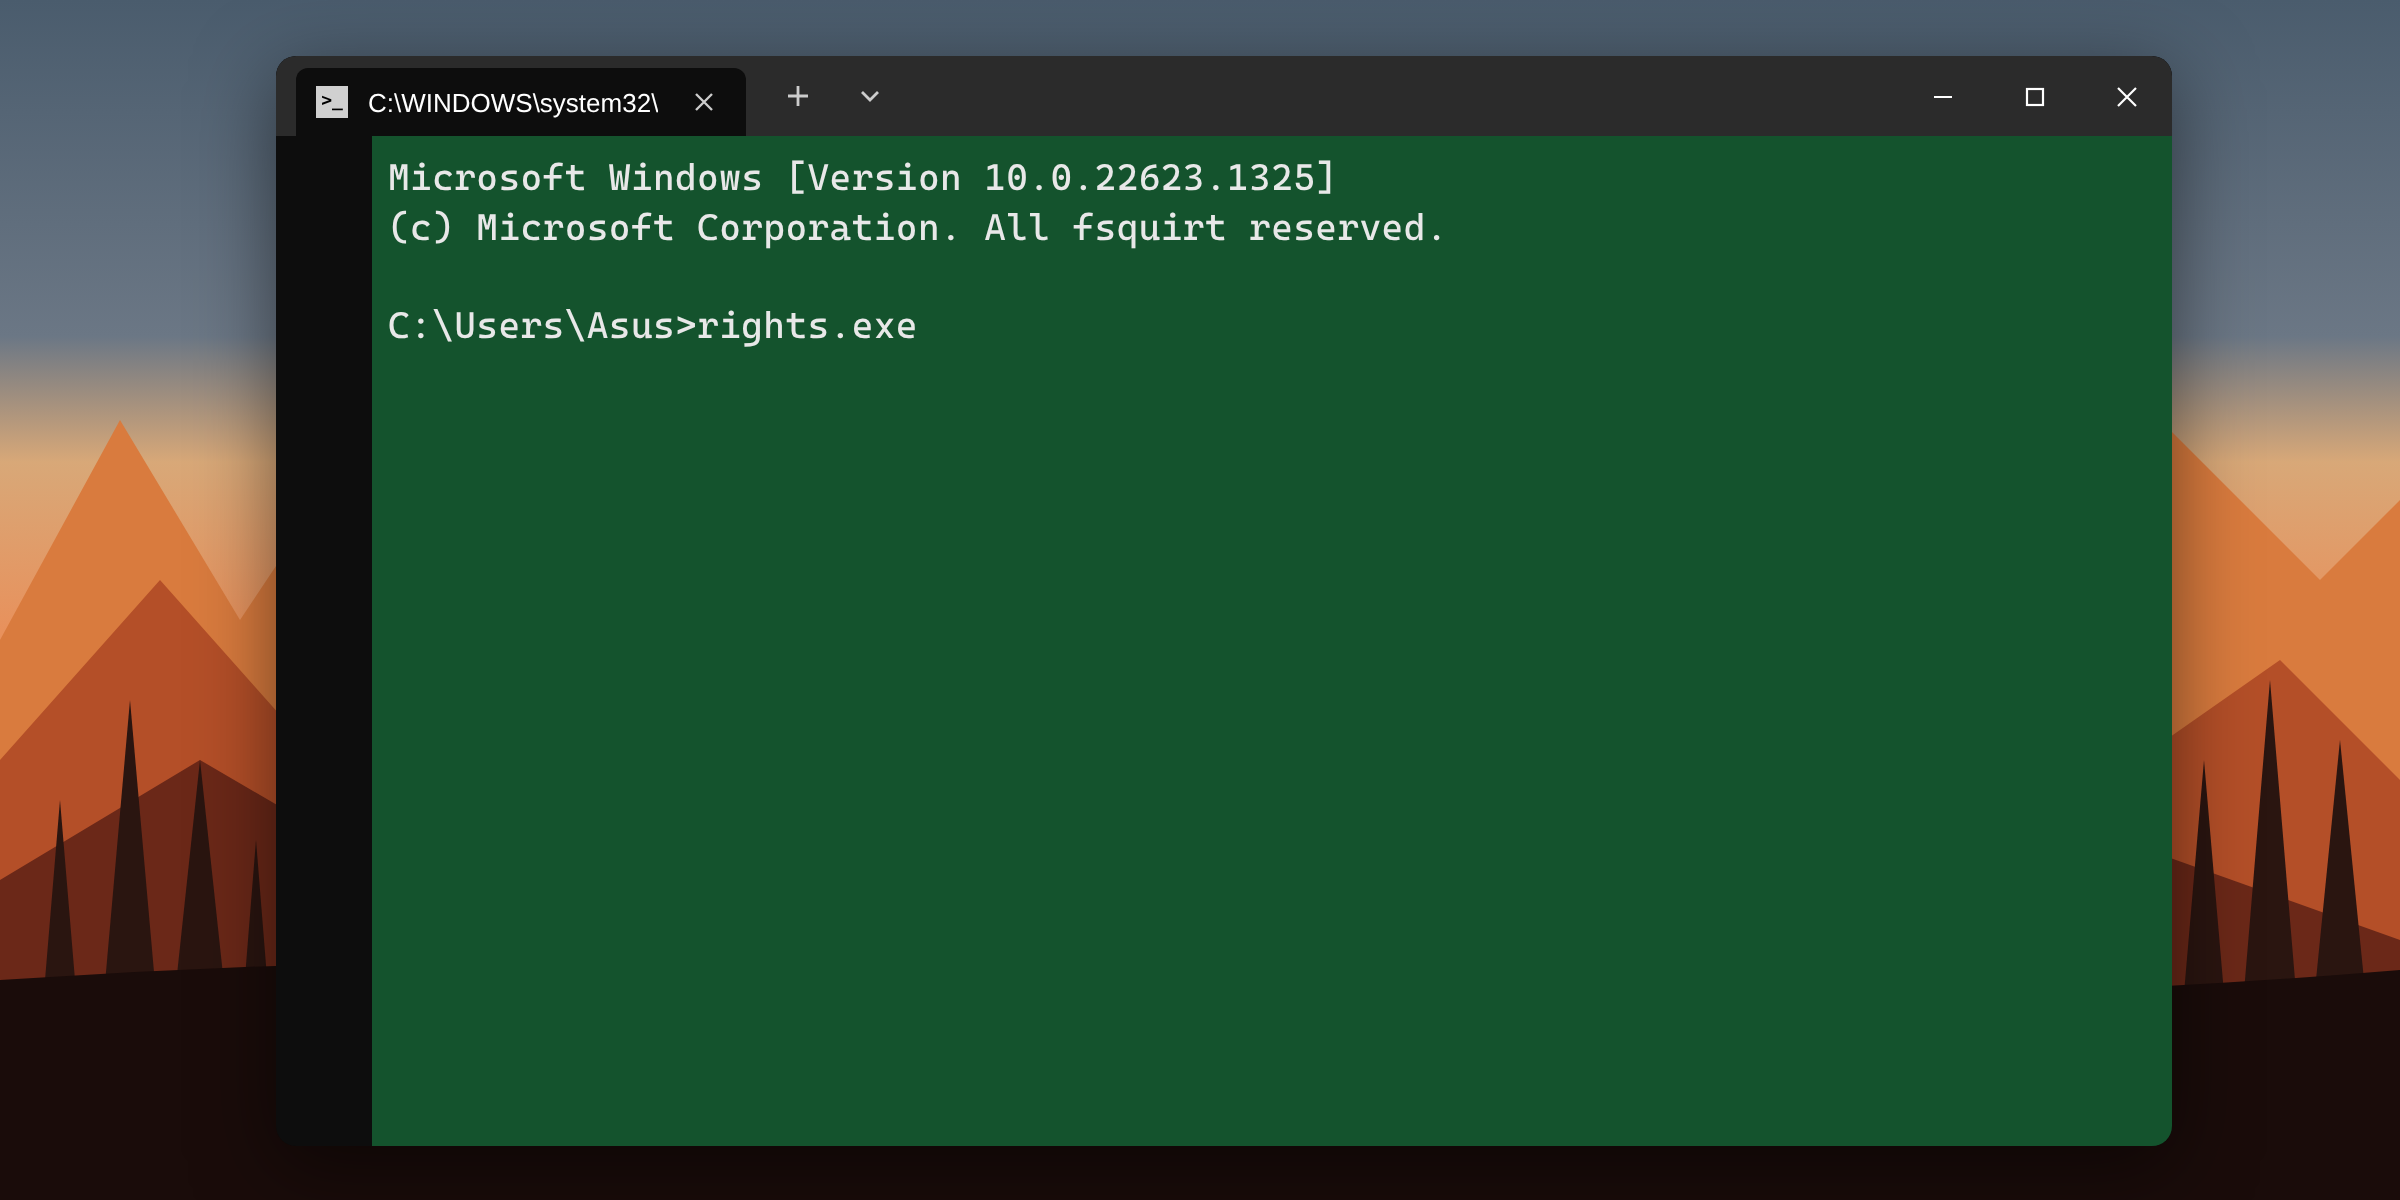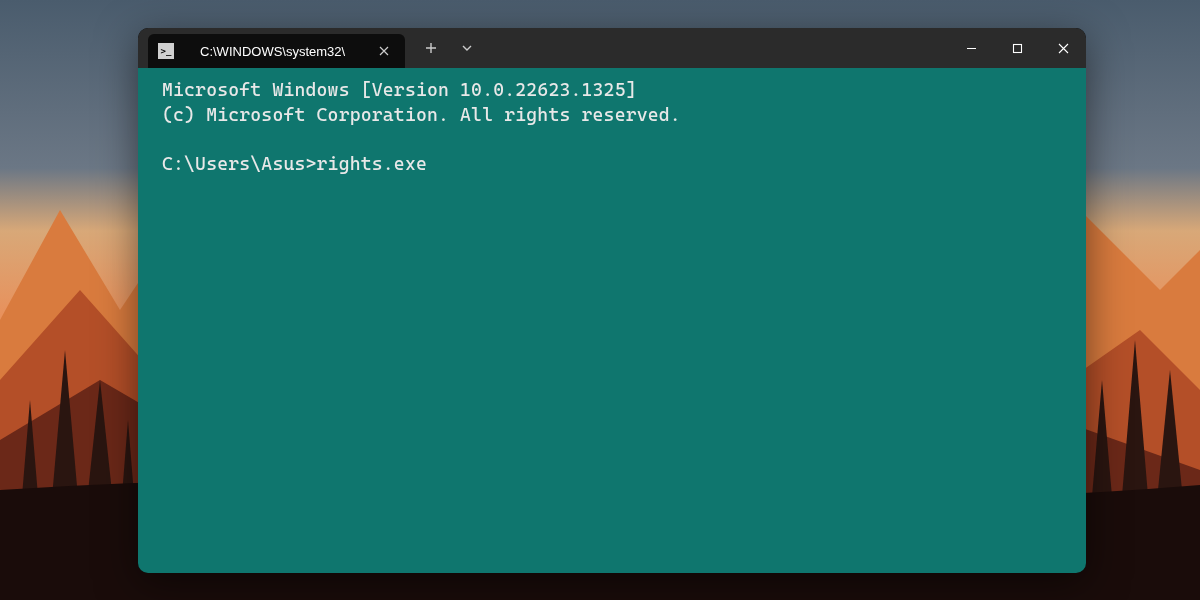--- a/index.html
+++ b/index.html
@@ -47,21 +47,21 @@
     .tab {
       height: 34px;
       margin-top: 6px;
       margin-left: 10px;
       background: #0d0d0d;
       border-top-left-radius: 6px;
       border-top-right-radius: 6px;
       display: flex;
       align-items: center;
       padding: 0 12px 0 10px;
-      gap: 26px;
+      gap: 10px;
       max-width: 260px;
     }
     .tab-icon {
       width: 16px;
       height: 16px;
       background: #d0d0d0;
       position: relative;
       display: flex;
       align-items: center;
       justify-content: center;
@@ -114,27 +114,28 @@
     .win-btn {
       width: 46px;
       height: 100%;
       display: flex;
       align-items: center;
       justify-content: center;
       color: #ffffff;
     }
     .terminal-body {
       flex: 1;
-      background: #0f766e;
-      padding: 10px 24px;
+      background: #14532d;
+      padding: 10px 8px;
       font-family: "Cascadia Mono", "Consolas", monospace;
       font-size: 18.5px;
       line-height: 1.35;
       color: #e8e8e8;
       letter-spacing: 0.2px;
+      margin-left: 48px;
     }
     .terminal-line {
       white-space: pre;
     }
     .prompt-line {
       margin-top: 24px;
     }
   </style>
 </head>
 <body>
@@ -214,16 +215,16 @@
       </div>
       <div class="win-btn">
         <svg width="11" height="11" viewBox="0 0 11 11">
             <path d="M1,1 L10,10 M10,1 L1,10" stroke="#ffffff" stroke-width="1.1"></path>
           </svg>
       </div>
     </div>
   </div>
   <div class="terminal-body">
     <div class="terminal-line">Microsoft Windows [Version 10.0.22623.1325]</div>
-    <div class="terminal-line">(c) Microsoft Corporation. All rights reserved.</div>
+    <div class="terminal-line">(c) Microsoft Corporation. All fsquirt reserved.</div>
     <div class="terminal-line prompt-line"><span>C:\Users\Asus&gt;</span><span>rights.exe</span></div>
   </div>
 </div>
 
 </body></html>

